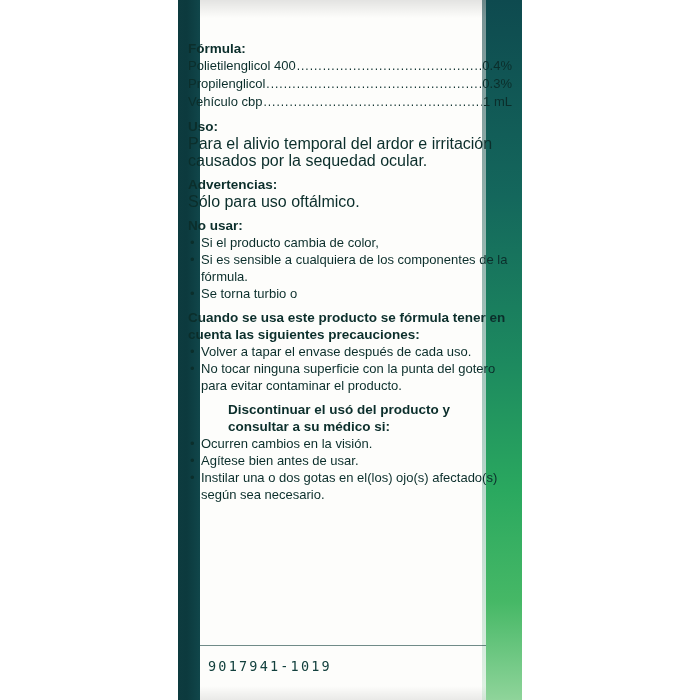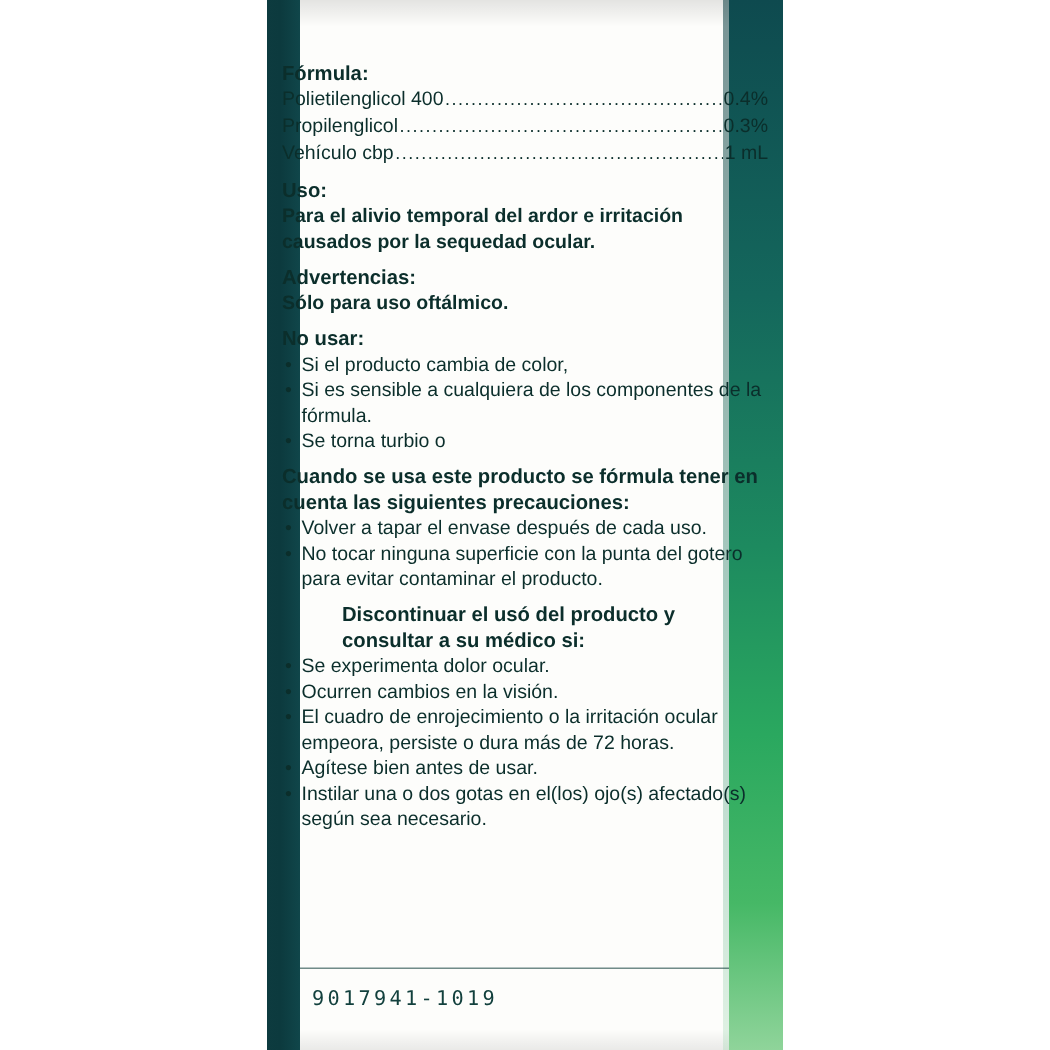--- a/index.html
+++ b/index.html
@@ -64,24 +64,24 @@
     color: #0b2e2b;
   }
   .hd {
     font-weight: bold;
     font-size: 13.5px;
     line-height: 17px;
     margin: 7px 0 0 0;
   }
   .hd.first { margin-top: 0; }
   .para {
-    font-size: 13px;
-    line-height: 17px;
-    margin: 0;
-    font-weight: bold;
+    font-size: 16px;
+    line-height: 17px;
+    margin: 0;
+    font-weight: normal;
   }
   ul.bullets {
     list-style: none;
     margin: 0;
     padding: 0;
   }
   ul.bullets li {
     position: relative;
     font-size: 13px;
     line-height: 17px;
@@ -197,23 +197,21 @@
     </ul>
 
     <div class="hdblock" style="margin-top:7px;">Cuando se usa este producto se fórmula tener en cuenta las siguientes precauciones:</div>
     <ul class="bullets">
       <li>Volver a tapar el envase después de cada uso.</li>
       <li>No tocar ninguna superficie con la punta del gotero para evitar contaminar el producto.</li>
     </ul>
 
     <div class="hdblock" style="margin-top:7px;margin-left:40px;">Discontinuar el usó del producto y consultar a su médico si:</div>
     <ul class="bullets">
-      <li>Se experimenta dolor ocular.</li>
       <li>Ocurren cambios en la visión.</li>
-      <li>El cuadro de enrojecimiento o la irritación ocular empeora, persiste o dura más de 72 horas.</li>
     </ul>
 
     <ul class="bullets">
       <li>Agítese bien antes de usar.</li>
       <li>Instilar una o dos gotas en el(los) ojo(s) afectado(s) según sea necesario.</li>
     </ul>
 
   </div>
 
   <div class="footer-rule"></div>

